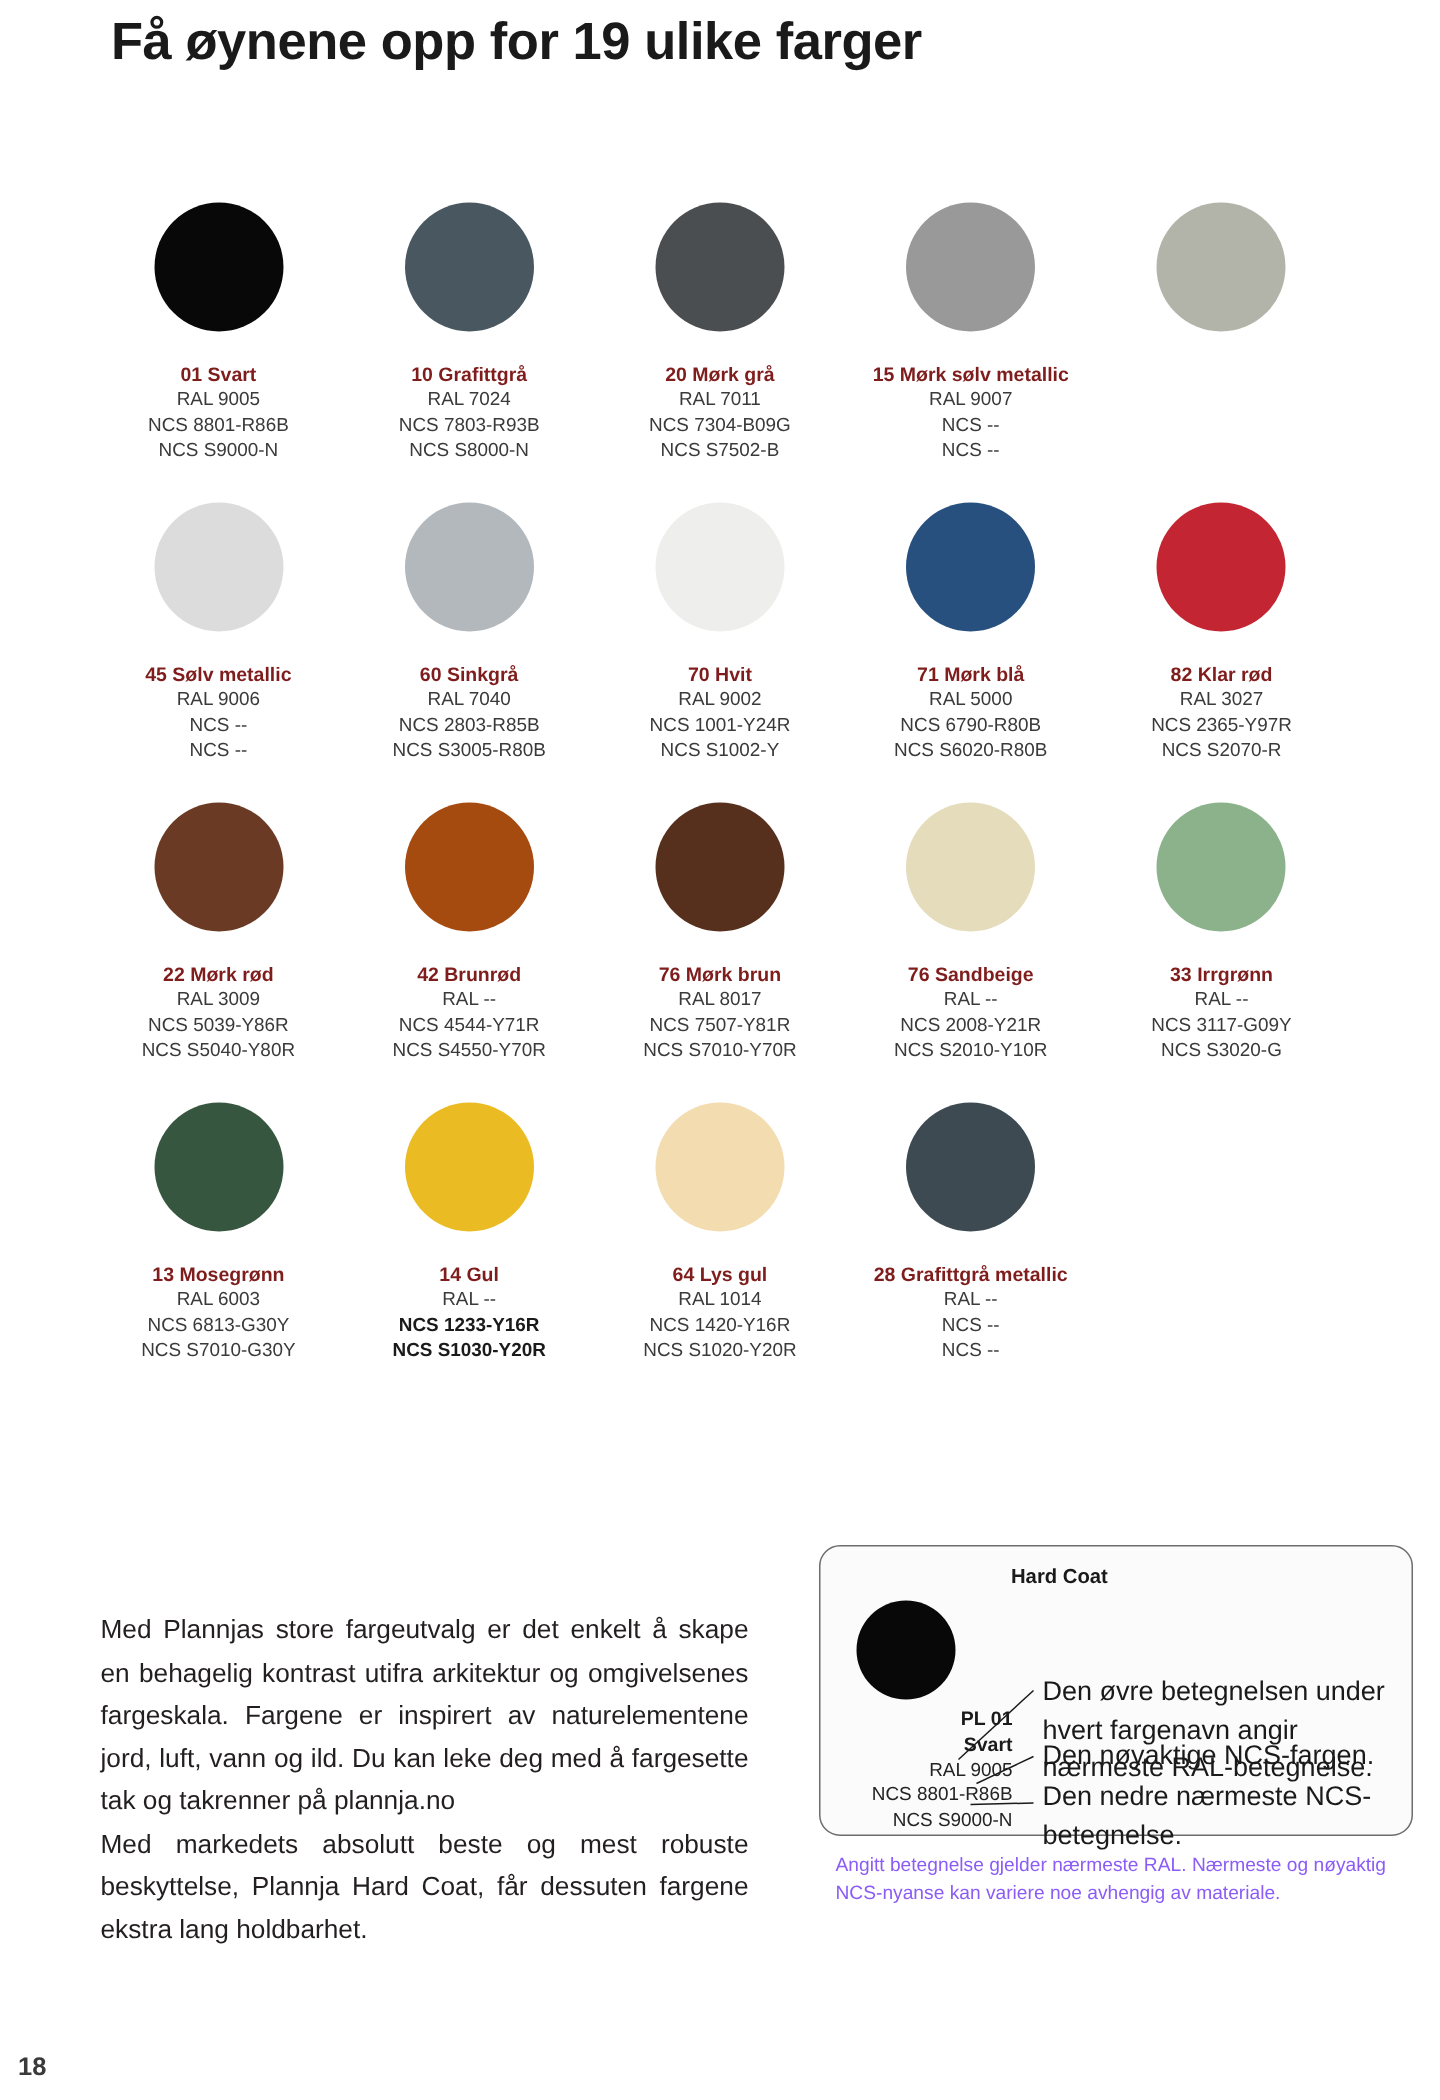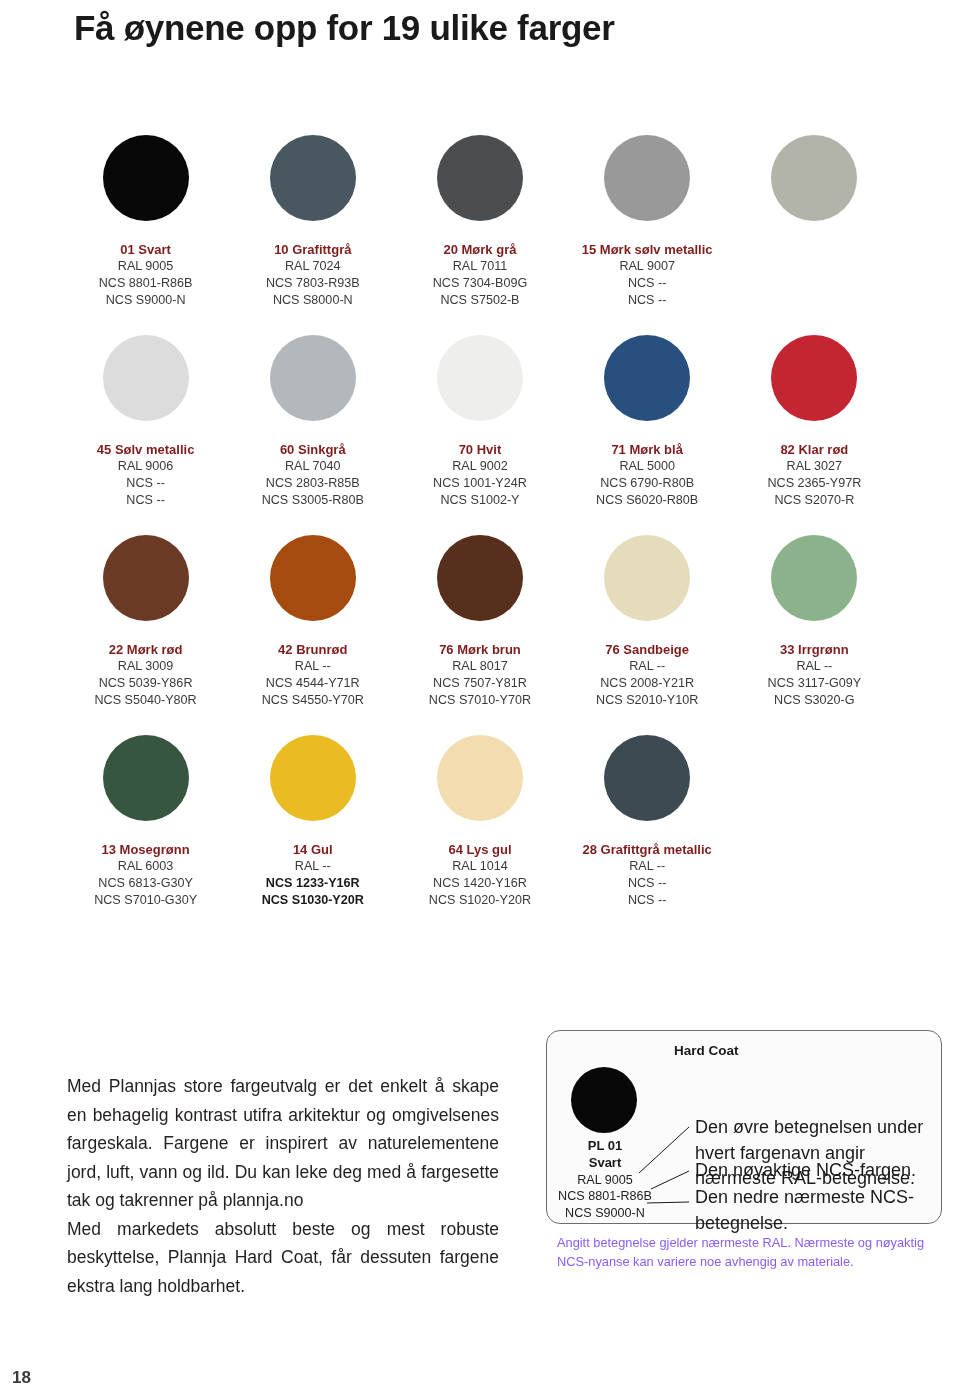--- a/index.html
+++ b/index.html
@@ -126,24 +126,24 @@
   .legend-disc {
     position: absolute;
     left: 24px;
     top: 36px;
     width: 66px;
     height: 66px;
     border-radius: 50%;
   }
   .legend-swatch-labels {
     position: absolute;
-    left: 0px;
+    left: 12px;
     top: 106px;
     width: 116px;
-    text-align: center;
+    text-align: right;
     line-height: 1.33;
   }
   .legend-swatch-labels .l1,
   .legend-swatch-labels .l2 {
     font-size: 13px;
     font-weight: bold;
     color: #1a1a1a;
   }
   .legend-swatch-labels .l3,
   .legend-swatch-labels .l4 {

